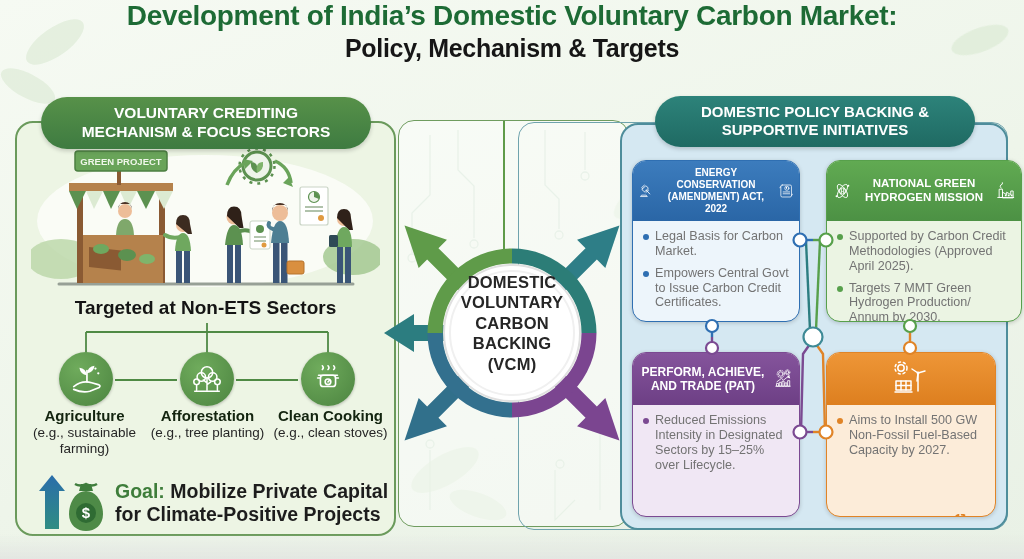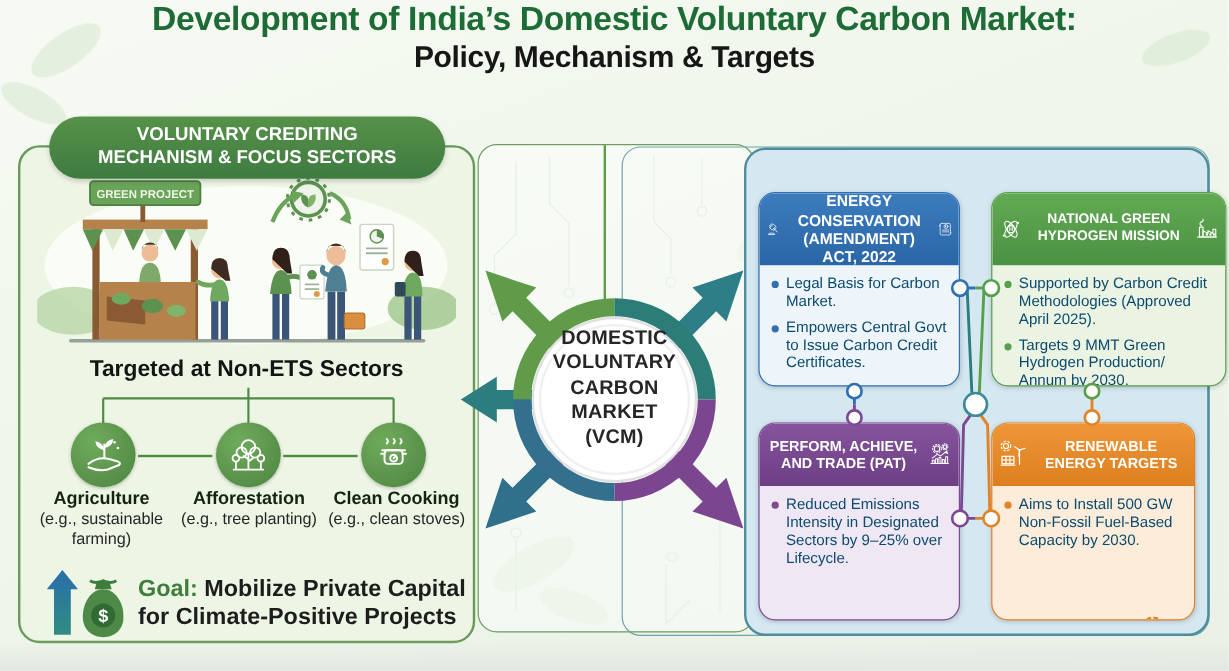--- a/index.html
+++ b/index.html
@@ -55,24 +55,24 @@
   
   .right-container{left:620px;top:123px;width:388px;height:407px;border:2px solid #4e8d9b;
     border-radius:18px;background:#d5e8f2;box-sizing:border-box;z-index:2;}
   .card{position:absolute;z-index:3;border-radius:14px;box-sizing:border-box;overflow:hidden;
     box-shadow:0 1px 4px rgba(0,0,0,.18);}
   .card-head{display:flex;align-items:center;justify-content:center;gap:6px;color:#fff;
     font-weight:bold;text-align:center;padding:6px 6px;box-sizing:border-box;}
   .card-title{line-height:1.18;}
   .card-body{padding:8px 8px 6px 8px;box-sizing:border-box;position:relative;height:100%;}
   .card ul{margin:0;padding:0 0 0 14px;list-style:none;}
-  .card li{position:relative;font-size:12.6px;line-height:1.18;color:#0c4a6e;margin-bottom:7px;}
+  .card li{position:relative;font-size:12.6px;line-height:1.18;color:#737373;margin-bottom:7px;}
   .card li::before{content:"";position:absolute;left:-12px;top:5px;width:6px;height:6px;border-radius:50%;}
   .card1{left:632px;top:160px;width:168px;height:162px;border:1.5px solid #2f6fb2;background:#edf5fb;}
-  .card1 .card-head{background:linear-gradient(180deg,#3c7cbd,#2a66a6);font-size:13px;height:60px;}
+  .card1 .card-head{background:linear-gradient(180deg,#3c7cbd,#2a66a6);font-size:10px;height:60px;}
   .card1 li::before{background:#2f6fb2;}
   .card2{left:826px;top:160px;width:196px;height:162px;border:1.5px solid #57a04b;background:#ebf4e3;}
   .card2 .card-head{background:linear-gradient(180deg,#61aa52,#4c9144);font-size:11.5px;height:60px;}
   .card2 li::before{background:#57a04b;}
   .card3{left:632px;top:352px;width:168px;height:165px;border:1.5px solid #7b4a92;background:#f0e7f4;}
   .card3 .card-head{background:linear-gradient(180deg,#85549c,#6d3f85);font-size:12px;height:52px;}
   .card3 li::before{background:#7b4a92;}
   .card4{left:826px;top:352px;width:170px;height:165px;border:1.5px solid #e08427;background:#fcecd9;}
   .card4 .card-head{background:linear-gradient(180deg,#ee9637,#dd7f1f);font-size:12px;height:52px;}
   .card4 li::before{background:#e08427;}
@@ -317,24 +317,26 @@
       <path d="M 150,73 A 77,77 0 0 1 227,150" stroke="#2c7d77"></path>
       <path d="M 227,150 A 77,77 0 0 1 150,227" stroke="#7b4590"></path>
       <path d="M 150,227 A 77,77 0 0 1 73,150" stroke="#33708e"></path>
     </g>
     <circle cx="150" cy="150" r="68" fill="#ffffff" stroke="#e0e0e0" stroke-width="2"></circle>
     <circle cx="150" cy="150" r="62" fill="none" stroke="#f0f0f0" stroke-width="2"></circle>
   </svg>
   <div class="abs vcm-text">DOMESTIC
 VOLUNTARY
 CARBON
-MARKET
+BACKING
 (VCM)</div>
 
   <div class="abs right-container"></div>
+  <div class="pill pill-right">DOMESTIC POLICY BACKING &amp;
+SUPPORTIVE INITIATIVES</div>
 
   <div class="abs card card1">
     <div class="card-head">
       <svg width="30" height="32" viewBox="0 0 30 32" fill="none" stroke="#ffffff" stroke-width="1.7" stroke-linecap="round" stroke-linejoin="round">
         <g transform="rotate(-42 14 12)">
           <rect x="8" y="7" width="12" height="8" rx="1.5"></rect>
           <path d="M14 15 V26"></path>
           <path d="M10 4 h8 M10 18 h8"></path>
         </g>
         <path d="M4 28 h14 l-2.5 -3 h-9 z"></path>
@@ -373,21 +375,21 @@
         <path d="M11 28 v-9 l7 4 v-4 l7 4 v-6 h4 v11 z"></path>
         <rect x="15" y="23" width="3" height="3" fill="#fff" stroke="none"></rect>
         <rect x="20" y="23" width="3" height="3" fill="#fff" stroke="none"></rect>
         <rect x="25" y="23" width="3" height="3" fill="#fff" stroke="none"></rect>
         <path d="M3 28 h27"></path>
       </svg>
     </div>
     <div class="card-body">
       <ul>
         <li>Supported by Carbon Credit Methodologies (Approved April 2025).</li>
-        <li>Targets 9 MMT Green Hydrogen Production/ Annum by 2030.</li>
+        <li>Targets 7 MMT Green Hydrogen Production/ Annum by 2030.</li>
       </ul>
     </div>
   </div>
 
   <div class="abs card card3">
     <div class="card-head">
       <div class="card-title">PERFORM, ACHIEVE, AND TRADE (PAT)</div>
       <svg width="36" height="34" viewBox="0 0 36 34" fill="none" stroke="#ffffff" stroke-width="1.5" stroke-linecap="round" stroke-linejoin="round">
         <circle cx="14" cy="8" r="4"></circle>
           <circle cx="14" cy="8" r="6.5" stroke-dasharray="2 2.6"></circle>
@@ -398,44 +400,43 @@
           <rect x="12" y="23" width="3" height="7"></rect>
         <rect x="17" y="21" width="3" height="9"></rect>
           <rect x="22" y="24" width="3" height="6"></rect>
           <rect x="27" y="20" width="3" height="10"></rect>
         <path d="M7 22 l8 -6 l4 3 l10 -8"></path>
           <polygon points="29,10 31,16 25,14" fill="#fff" stroke="none"></polygon>
       </svg>
     </div>
     <div class="card-body">
       <ul>
-        <li>Reduced Emissions Intensity in Designated Sectors by 9–25% over Lifecycle.</li>
+        <li>Reduced Emissions Intensity in Designated Sectors by 15–25% over Lifecycle.</li>
       </ul>
     </div>
   </div>
 
   <div class="abs card card4">
     <div class="card-head">
       <svg width="36" height="36" viewBox="0 0 36 36" fill="none" stroke="#ffffff" stroke-width="1.5" stroke-linecap="round" stroke-linejoin="round">
         <circle cx="8" cy="7" r="3.2"></circle>
         <g stroke-dasharray="2 3">
             <circle cx="8" cy="7" r="6"></circle>
           </g>
         <path d="M25 30 V12"></path>
         <path d="M25 12 l-6 -4 M25 12 l7 -2 M25 12 l-1 8"></path>
         <circle cx="25" cy="12" r="1.4" fill="#fff" stroke="none"></circle>
         <rect x="3" y="20" width="15" height="9"></rect>
         <path d="M3 24.5 h15 M8 20 v9 M13 20 v9"></path>
         <path d="M2 31 h17"></path>
       </svg>
-      <div class="card-title">RENEWABLE ENERGY TARGETS</div>
     </div>
     <div class="card-body">
       <ul>
-        <li>Aims to Install 500 GW Non-Fossil Fuel-Based Capacity by 2030.</li>
+        <li>Aims to Install 500 GW Non-Fossil Fuel-Based Capacity by 2027.</li>
       </ul>
       <svg class="card4-decor" width="52" height="48" viewBox="0 0 52 48" fill="none" stroke="#e08427" stroke-width="2" stroke-linecap="round" stroke-linejoin="round">
         <circle cx="24" cy="8" r="4"></circle>
         <g stroke-dasharray="2.5 3.5">
             <circle cx="24" cy="8" r="7.5"></circle>
           </g>
         <path d="M40 42 V18"></path>
         <path d="M40 18 l-8 -5 M40 18 l9 -3 M40 18 l-1 10"></path>
         <circle cx="40" cy="18" r="1.8" fill="#e08427" stroke="none"></circle>
         <rect x="4" y="28" width="22" height="13"></rect>

